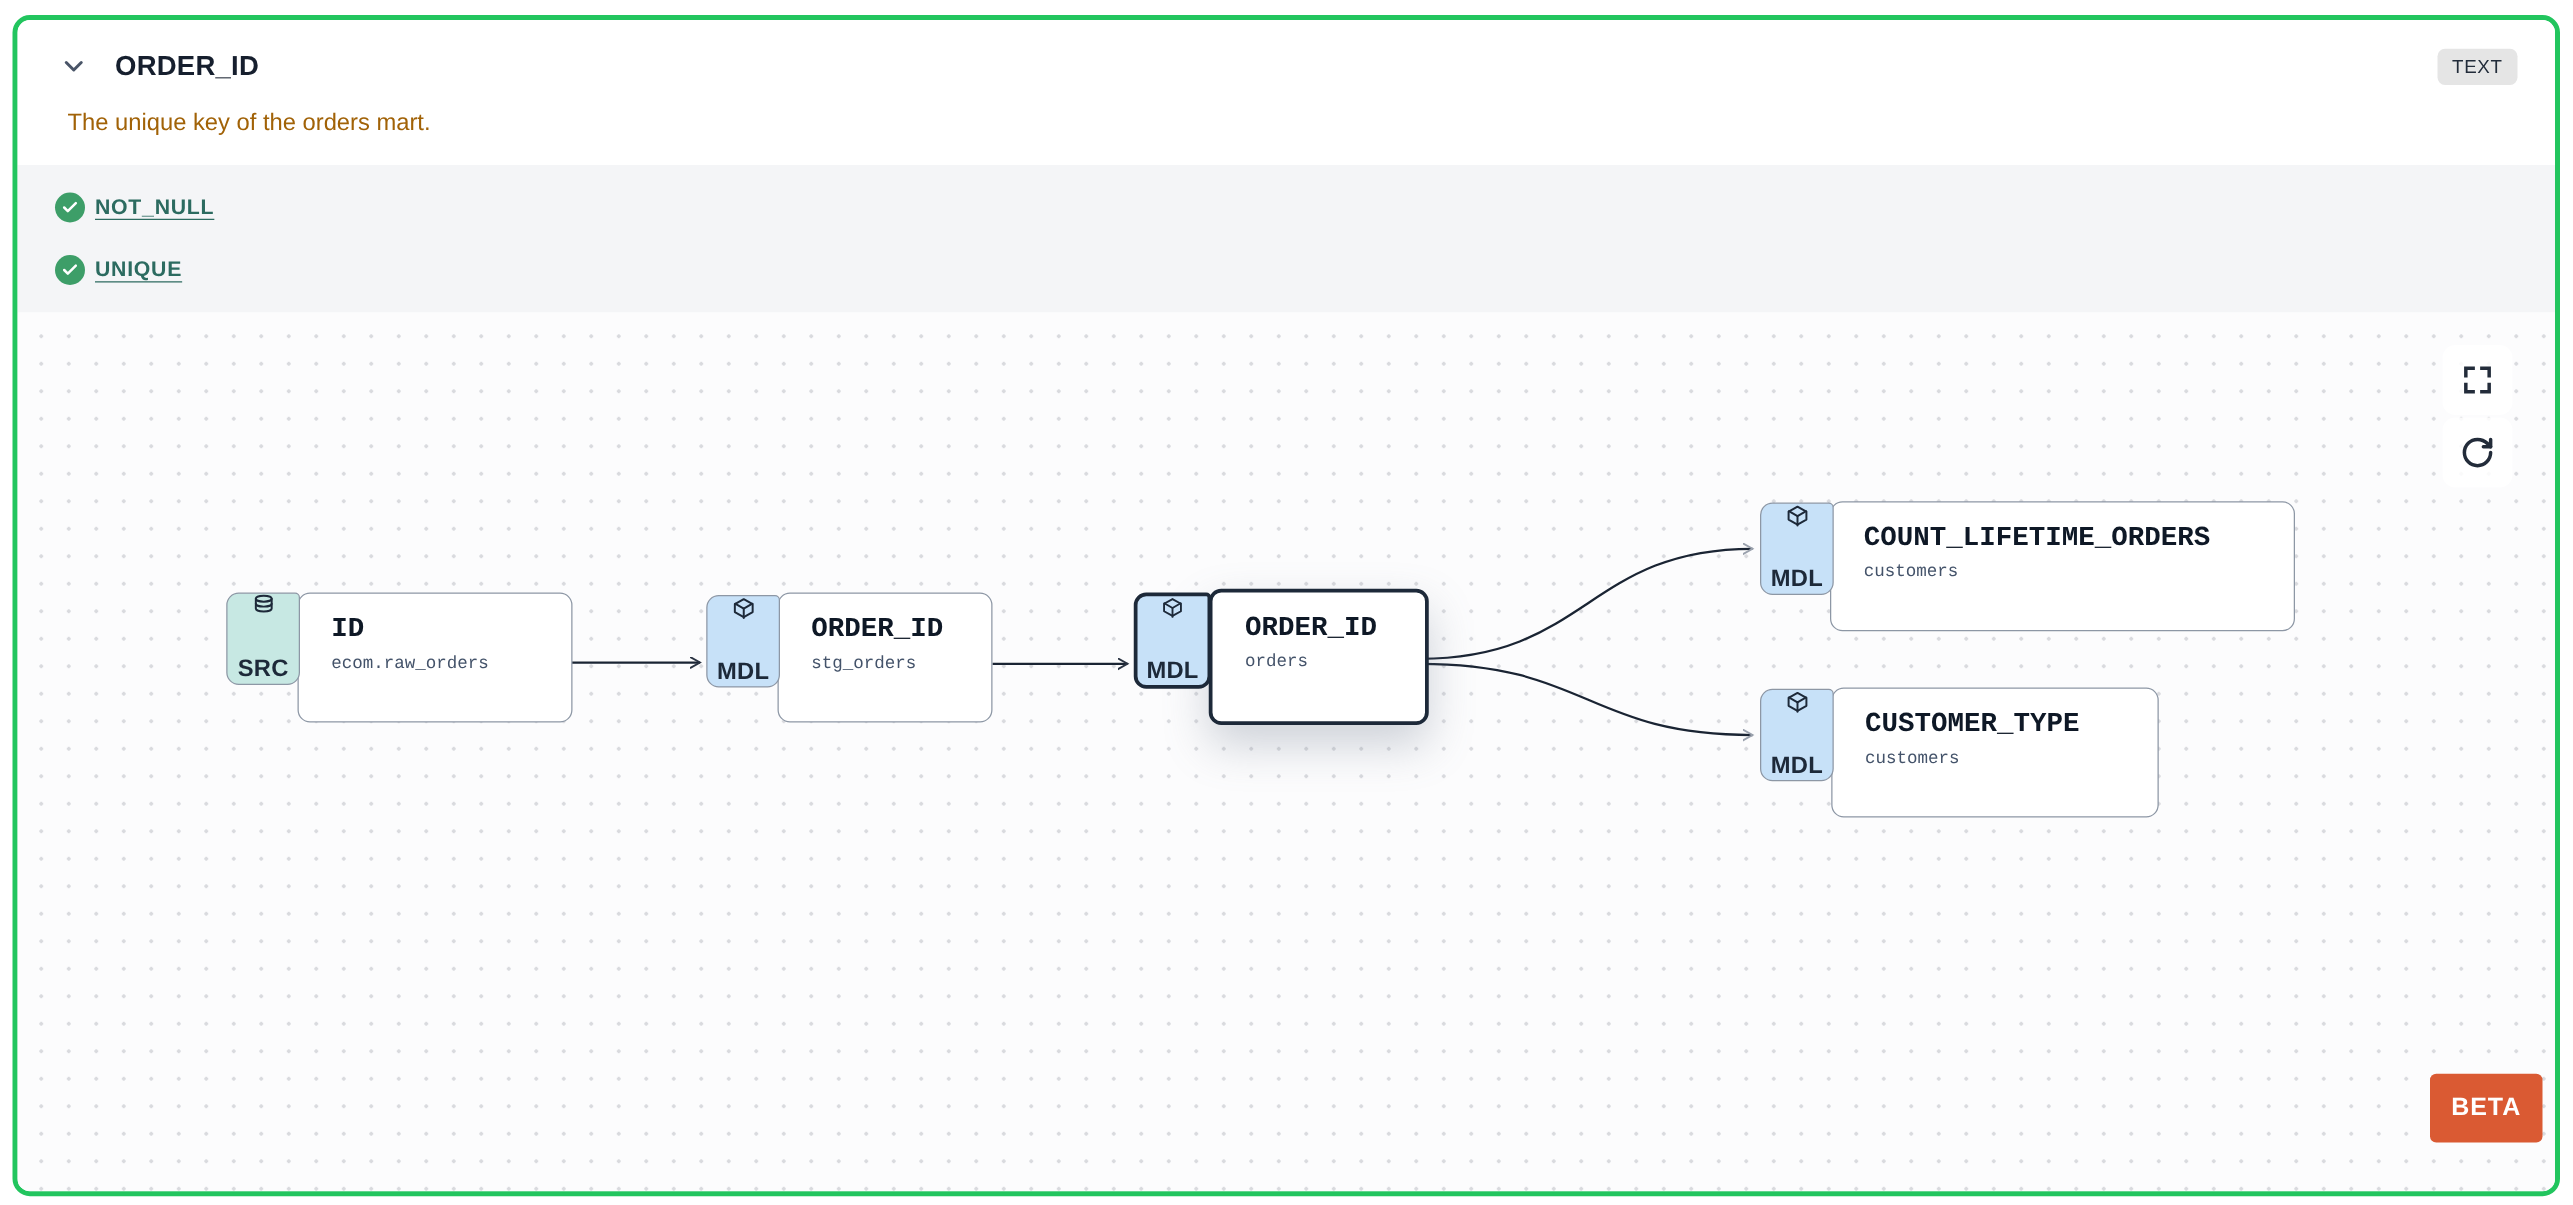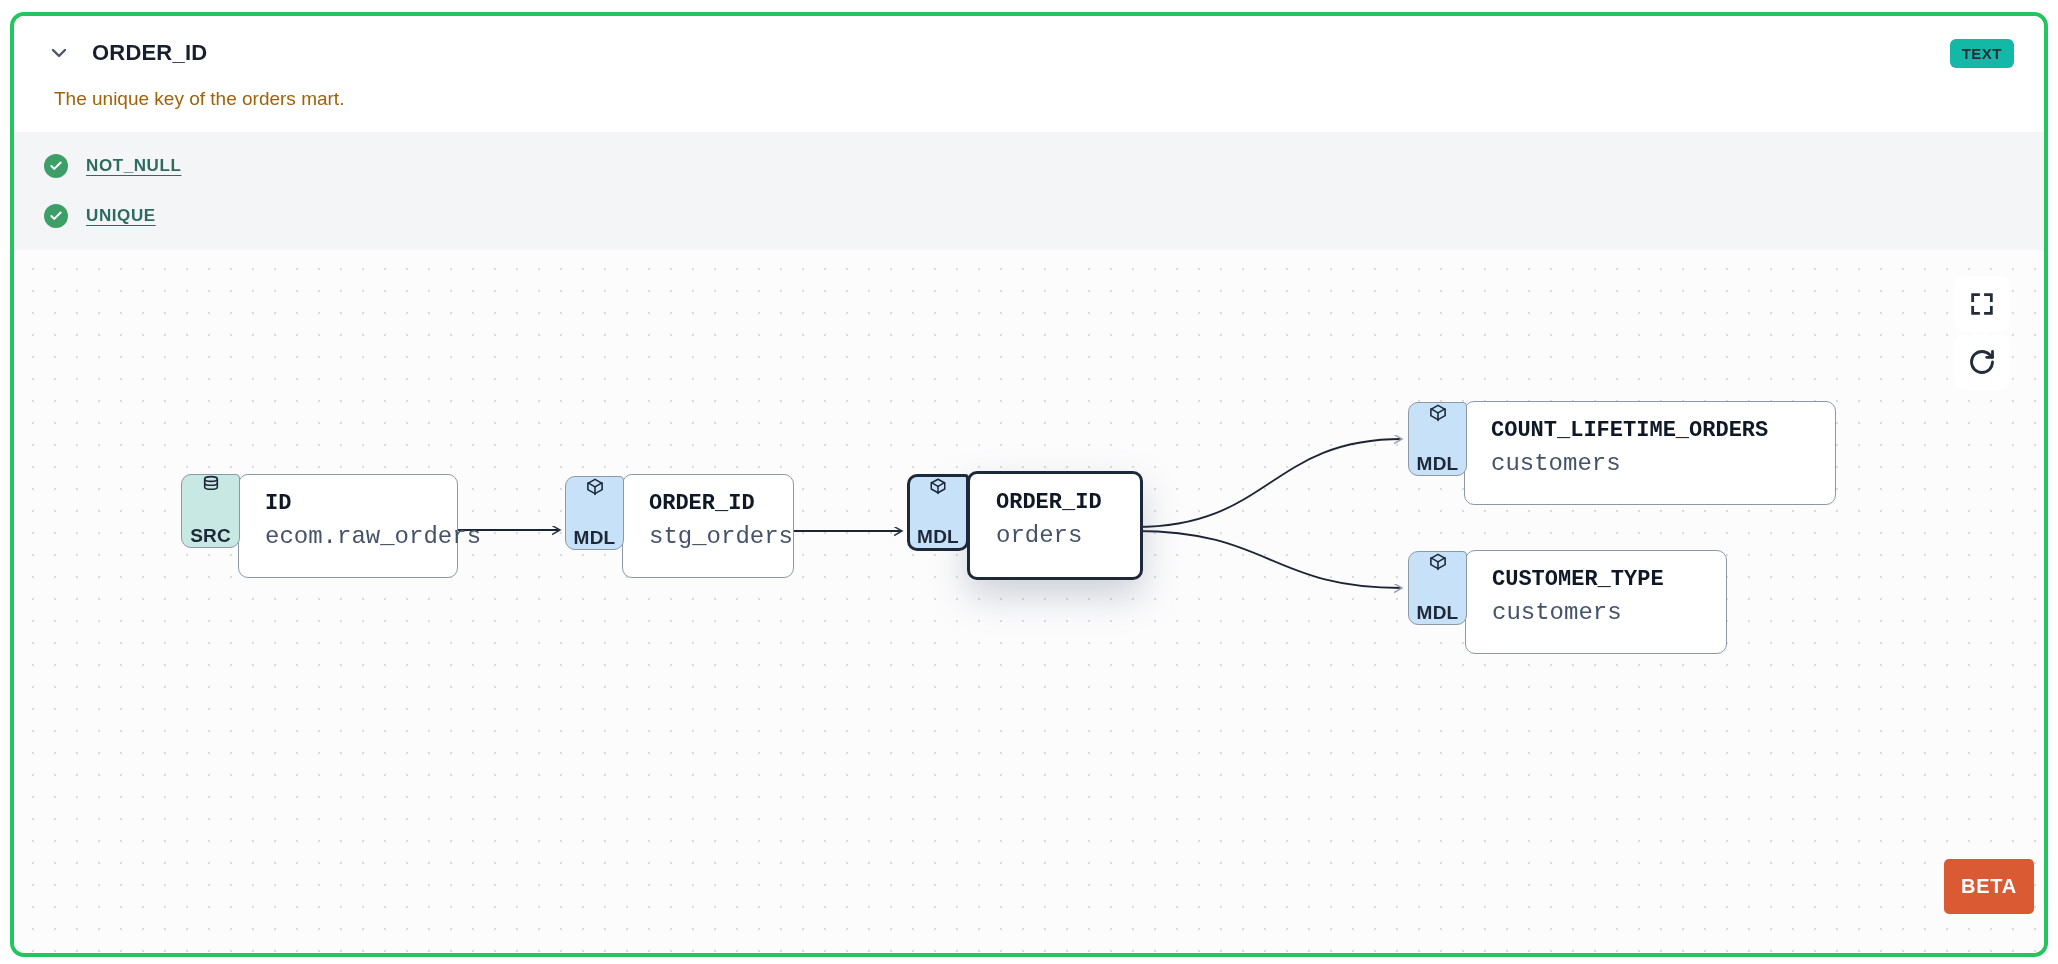--- a/index.html
+++ b/index.html
@@ -11,28 +11,28 @@
     overflow:hidden; display:flex; flex-direction:column;
   }
 
   
   .header { padding:22px 30px 0 30px; background:#ffffff; }
   .header-row { display:flex; align-items:center; }
   .chev-btn { width:30px; height:30px; display:flex; align-items:center; justify-content:center; cursor:pointer; }
   .title { font-size:22px; font-weight:700; color:#161f2e; margin-left:18px; letter-spacing:0.2px; }
   .spacer { flex:1; }
   .type-badge {
-    background:#14b8a6; color:#222c3a; font-size:15px; font-weight:700;
+    background:#e5e5e5; color:#222c3a; font-size:15px; font-weight:400;
     padding:6px 12px; border-radius:6px; letter-spacing:0.5px;
   }
   .description { margin:20px 0 22px 10px; font-size:19px; color:#a16207; }
 
   
   .tests { background:#f4f5f7; padding:22px 30px; display:flex; flex-direction:column; gap:26px; }
-  .test-row { display:flex; align-items:center; gap:18px; }
+  .test-row { display:flex; align-items:center; gap:8px; }
   .check-circle {
     width:24px; height:24px; border-radius:50%; background:#3d9e68;
     display:flex; align-items:center; justify-content:center; flex:none;
   }
   .test-link {
     font-size:17px; font-weight:700; color:#2c6b60; text-decoration:underline;
     text-underline-offset:4px; letter-spacing:0.6px; cursor:pointer;
   }
 
   
@@ -53,21 +53,21 @@
   }
   .node-badge .blabel { font-size:19px; font-weight:700; letter-spacing:0.2px;margin-top:30px; }
   .badge-src { background:#c7e8e3; }
   .badge-mdl { background:#c7e1f8; }
   .node-card {
     position:absolute; z-index:1; background:#ffffff;
     border:1.5px solid #8d97a5; border-radius:10px;
     padding:16px 0 0 26px; height:104px;font-family:Liberation Mono, monospace;
   }
   .node-title { font-size:22px; font-weight:600; color:#0e1826; margin-bottom:7px; white-space:nowrap; }
-  .node-sub { font-size:24px; color:#44536a; white-space:nowrap; }
+  .node-sub { font-size:14px; color:#44536a; white-space:nowrap; }
   .selected-badge { border:3px solid #1d2939; width:62px; height:77px; }
   .selected-card {
     border:3px solid #1d2939; height:109px;
     box-shadow:0 16px 36px rgba(110,120,140,0.32);
   }
 
   
   .flow-btn {
     position:absolute; width:56px; height:56px; border-radius:10px;
     background:rgba(255,255,255,0.85); display:flex; align-items:center; justify-content:center;

